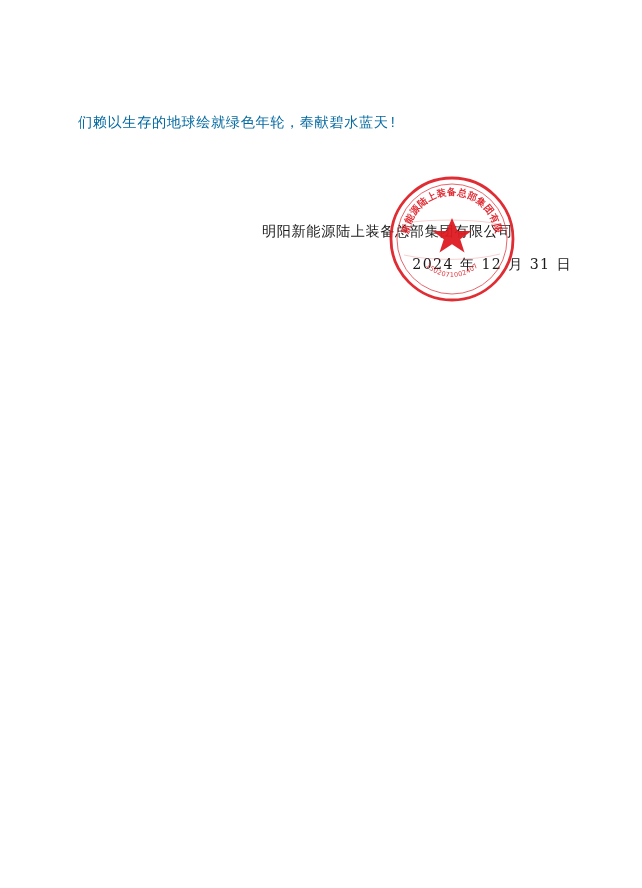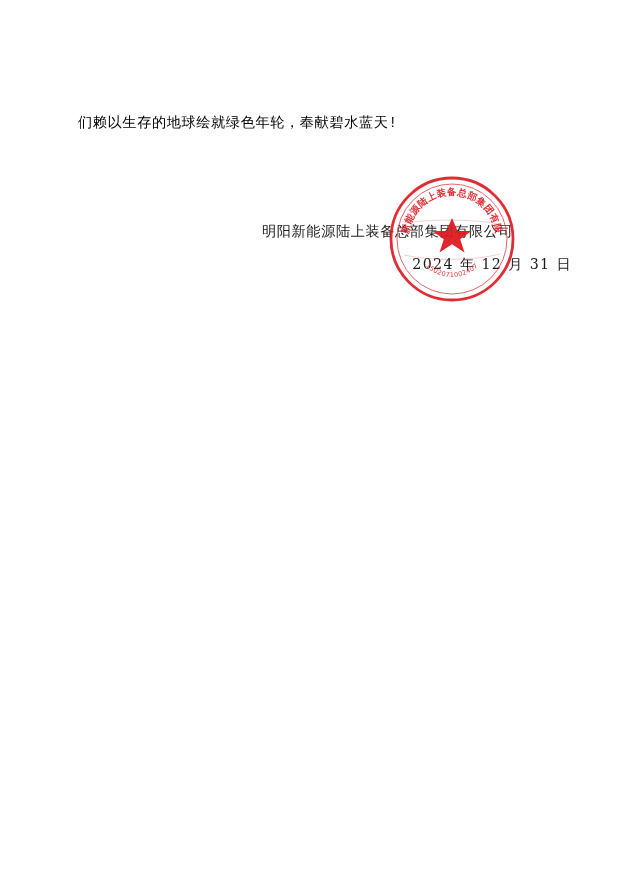--- a/index.html
+++ b/index.html
@@ -22,21 +22,21 @@
     position: absolute;
     left: 0;
     top: 0;
     width: 642px;
     height: 888px;
   }
   .para {
     position: absolute;
     font-family: Liberation Mono, monospace;
     font-size: 14.2px;
-    color: #000000;
+    color: #0369a1;
     letter-spacing: 0.6px;
     white-space: nowrap;
   }
   .para-1 {
     left: 78px;
     top: 113px;
   }
   .para-2 {
     left: 112px;
     top: 152px;

